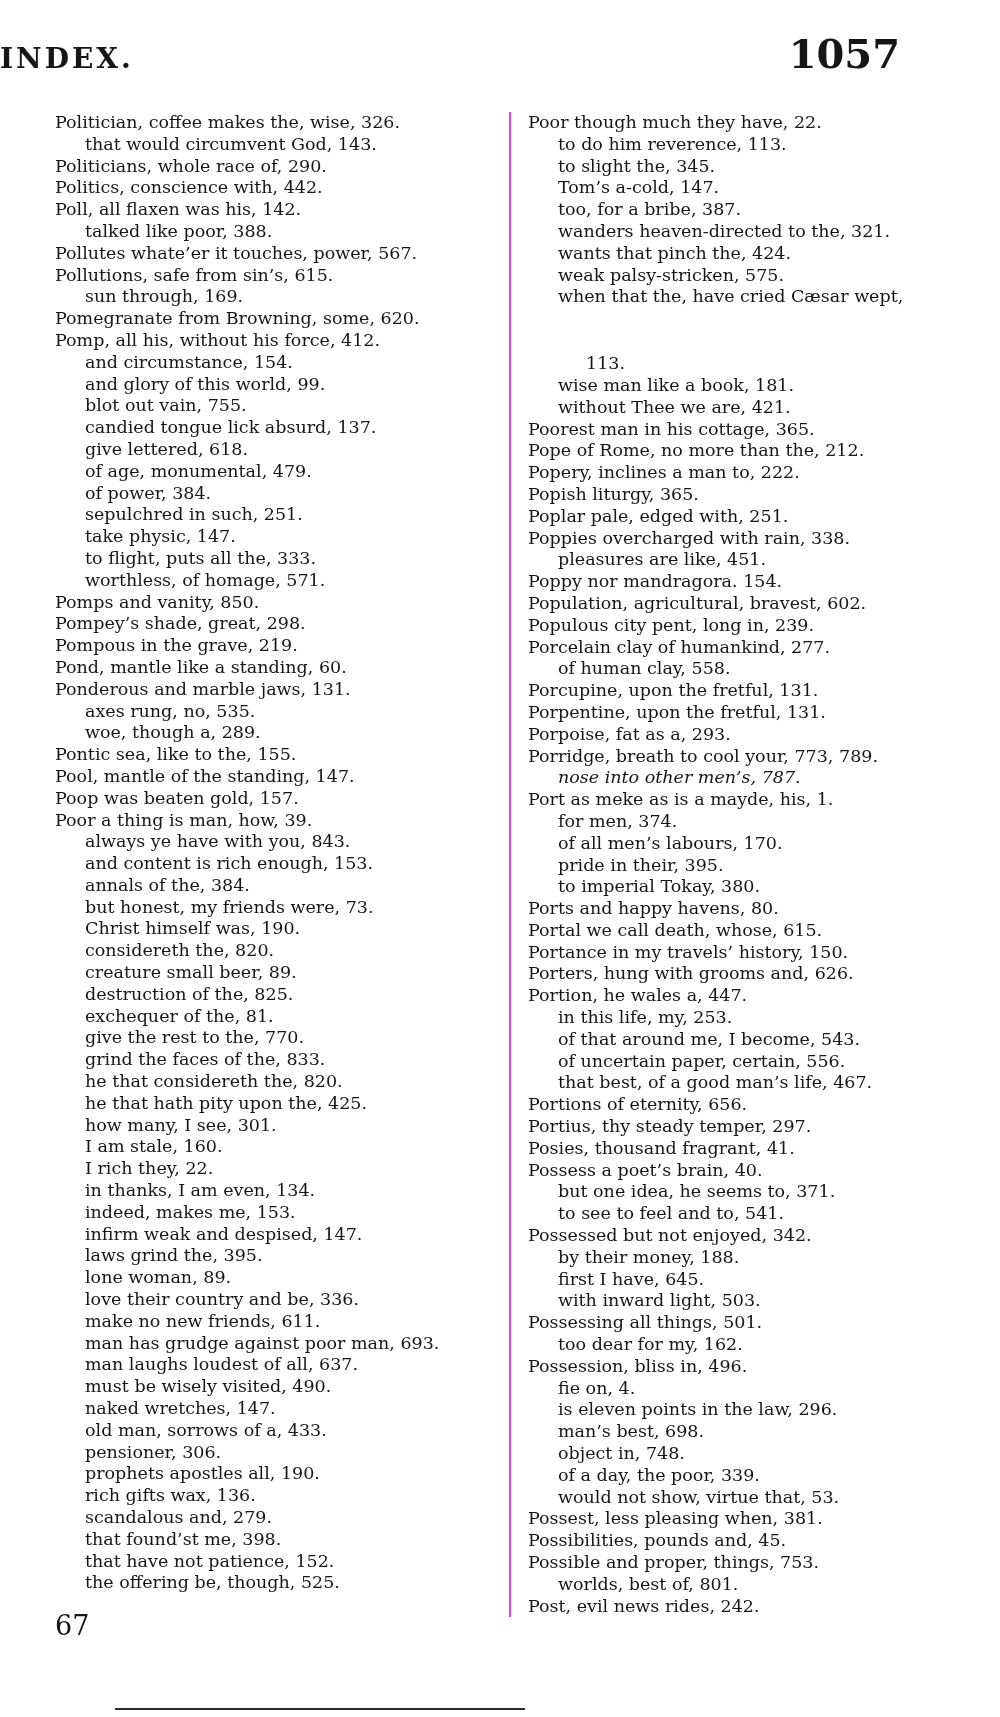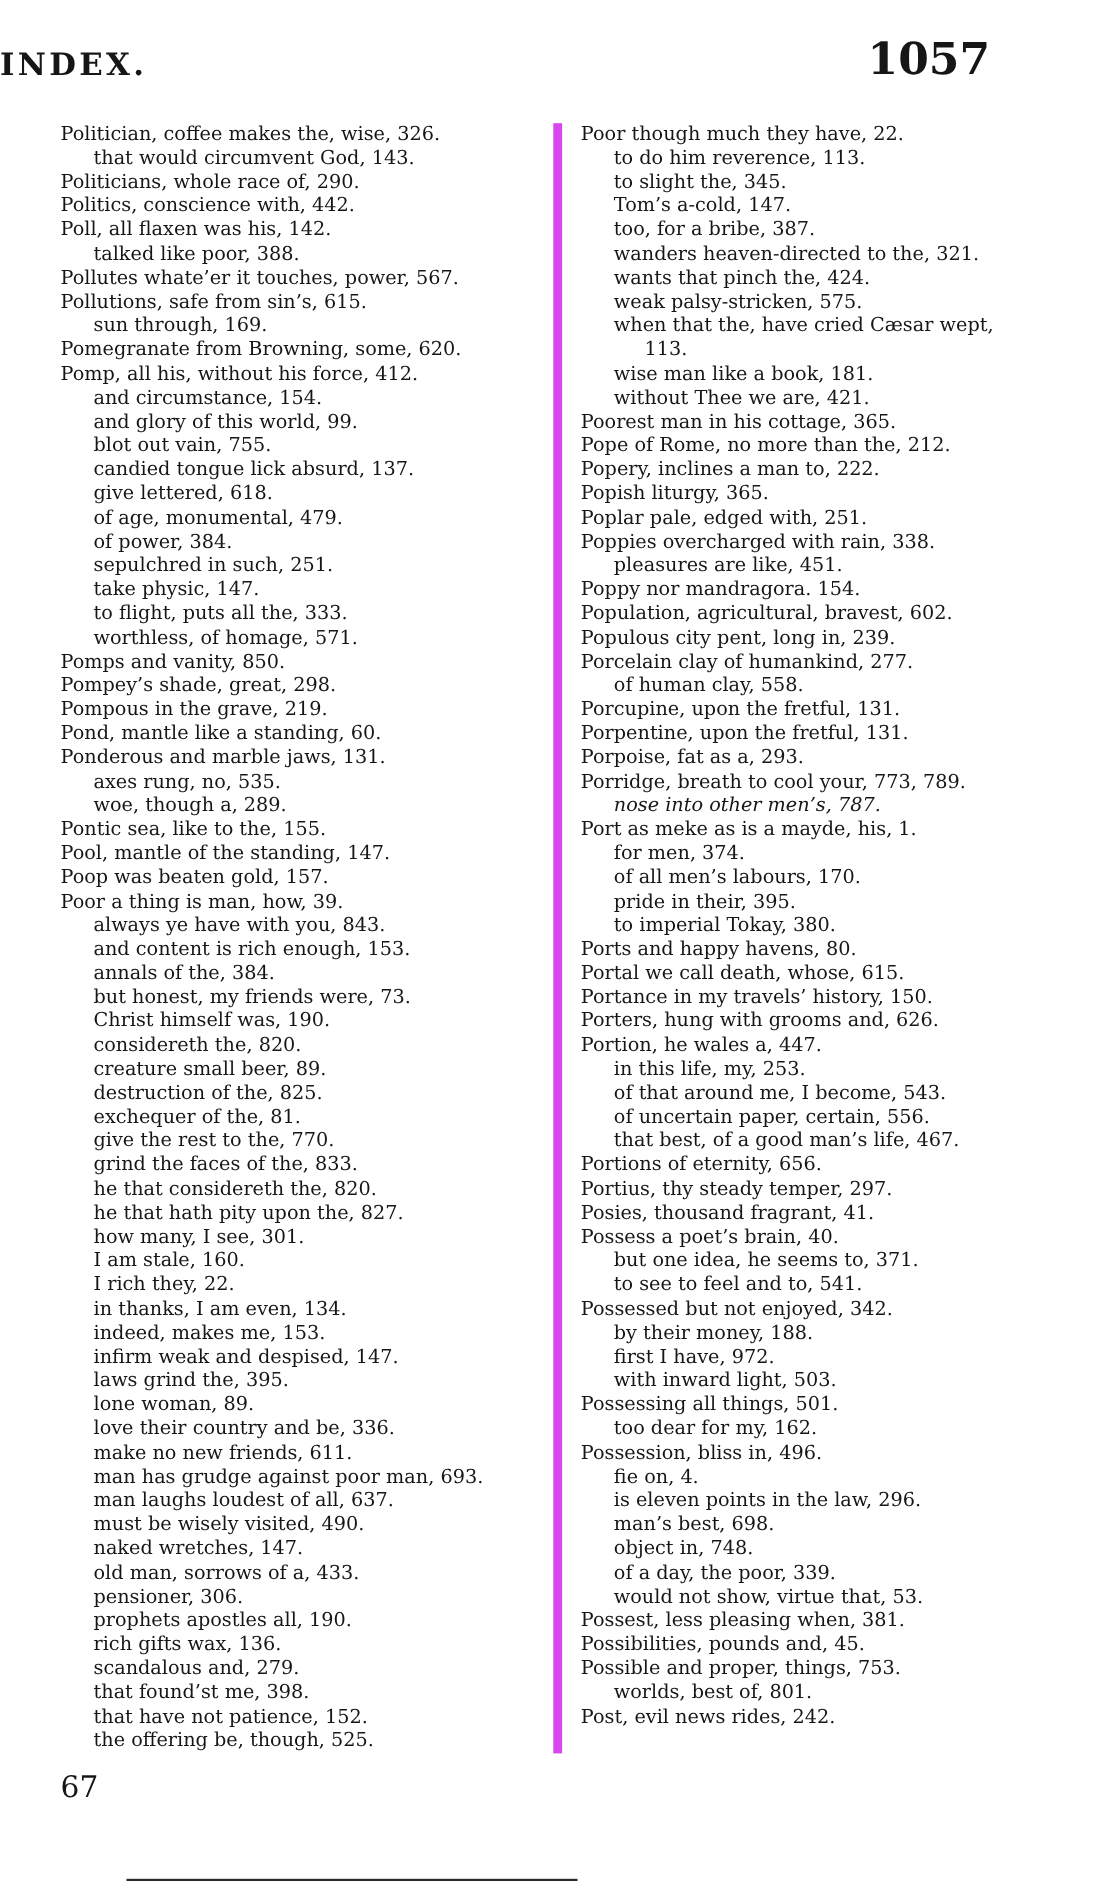--- a/index.html
+++ b/index.html
@@ -30,32 +30,32 @@
   }
   .columns {
     position: absolute;
     top: 112px; left: 55px; width: 930px;
     display: flex;
     font-size: 17.5px;
     line-height: 21.8px;
   }
   .col-left {
     width: 456px;
-    border-right: 8px solid #d946ef;
+    border-right: 2px solid #d946ef;
     box-sizing: border-box;
     padding-right: 16px;
   }
   .col-right {
     flex: 1;
     padding-left: 17px;
   }
   .entry { white-space: nowrap; }
   .ind0 { padding-left: 0; }
   .ind1 { padding-left: 30px; }
-  .ind2 { padding-left: 58px; }
+  .ind2 { padding-left: 58px; margin-top: 45px; }
   .ital { font-style: italic; }
   .footer-signature {
     position: absolute;
     top: 1610px; left: 55px; width: 930px;
     text-align: left;
     font-size: 27px;
   }
   .scan-edge-line {
     position: absolute;
     top: 1708px; left: 115px; width: 410px; height: 2px;
@@ -109,21 +109,21 @@
         <div class="entry ind1">annals of the, 384.</div>
         <div class="entry ind1">but honest, my friends were, 73.</div>
         <div class="entry ind1">Christ himself was, 190.</div>
         <div class="entry ind1">considereth the, 820.</div>
         <div class="entry ind1">creature small beer, 89.</div>
         <div class="entry ind1">destruction of the, 825.</div>
         <div class="entry ind1">exchequer of the, 81.</div>
         <div class="entry ind1">give the rest to the, 770.</div>
         <div class="entry ind1">grind the faces of the, 833.</div>
         <div class="entry ind1">he that considereth the, 820.</div>
-        <div class="entry ind1">he that hath pity upon the, 827.</div>
+        <div class="entry ind1">he that hath pity upon the, 425.</div>
         <div class="entry ind1">how many, I see, 301.</div>
         <div class="entry ind1">I am stale, 160.</div>
         <div class="entry ind1">I rich they, 22.</div>
         <div class="entry ind1">in thanks, I am even, 134.</div>
         <div class="entry ind1">indeed, makes me, 153.</div>
         <div class="entry ind1">infirm weak and despised, 147.</div>
         <div class="entry ind1">laws grind the, 395.</div>
         <div class="entry ind1">lone woman, 89.</div>
         <div class="entry ind1">love their country and be, 336.</div>
         <div class="entry ind1">make no new friends, 611.</div>
@@ -185,21 +185,21 @@
         <div class="entry ind1">of uncertain paper, certain, 556.</div>
         <div class="entry ind1">that best, of a good man’s life, 467.</div>
         <div class="entry ind0">Portions of eternity, 656.</div>
         <div class="entry ind0">Portius, thy steady temper, 297.</div>
         <div class="entry ind0">Posies, thousand fragrant, 41.</div>
         <div class="entry ind0">Possess a poet’s brain, 40.</div>
         <div class="entry ind1">but one idea, he seems to, 371.</div>
         <div class="entry ind1">to see to feel and to, 541.</div>
         <div class="entry ind0">Possessed but not enjoyed, 342.</div>
         <div class="entry ind1">by their money, 188.</div>
-        <div class="entry ind1">first I have, 972.</div>
+        <div class="entry ind1">first I have, 645.</div>
         <div class="entry ind1">with inward light, 503.</div>
         <div class="entry ind0">Possessing all things, 501.</div>
         <div class="entry ind1">too dear for my, 162.</div>
         <div class="entry ind0">Possession, bliss in, 496.</div>
         <div class="entry ind1">fie on, 4.</div>
         <div class="entry ind1">is eleven points in the law, 296.</div>
         <div class="entry ind1">man’s best, 698.</div>
         <div class="entry ind1">object in, 748.</div>
         <div class="entry ind1">of a day, the poor, 339.</div>
         <div class="entry ind1">would not show, virtue that, 53.</div>

